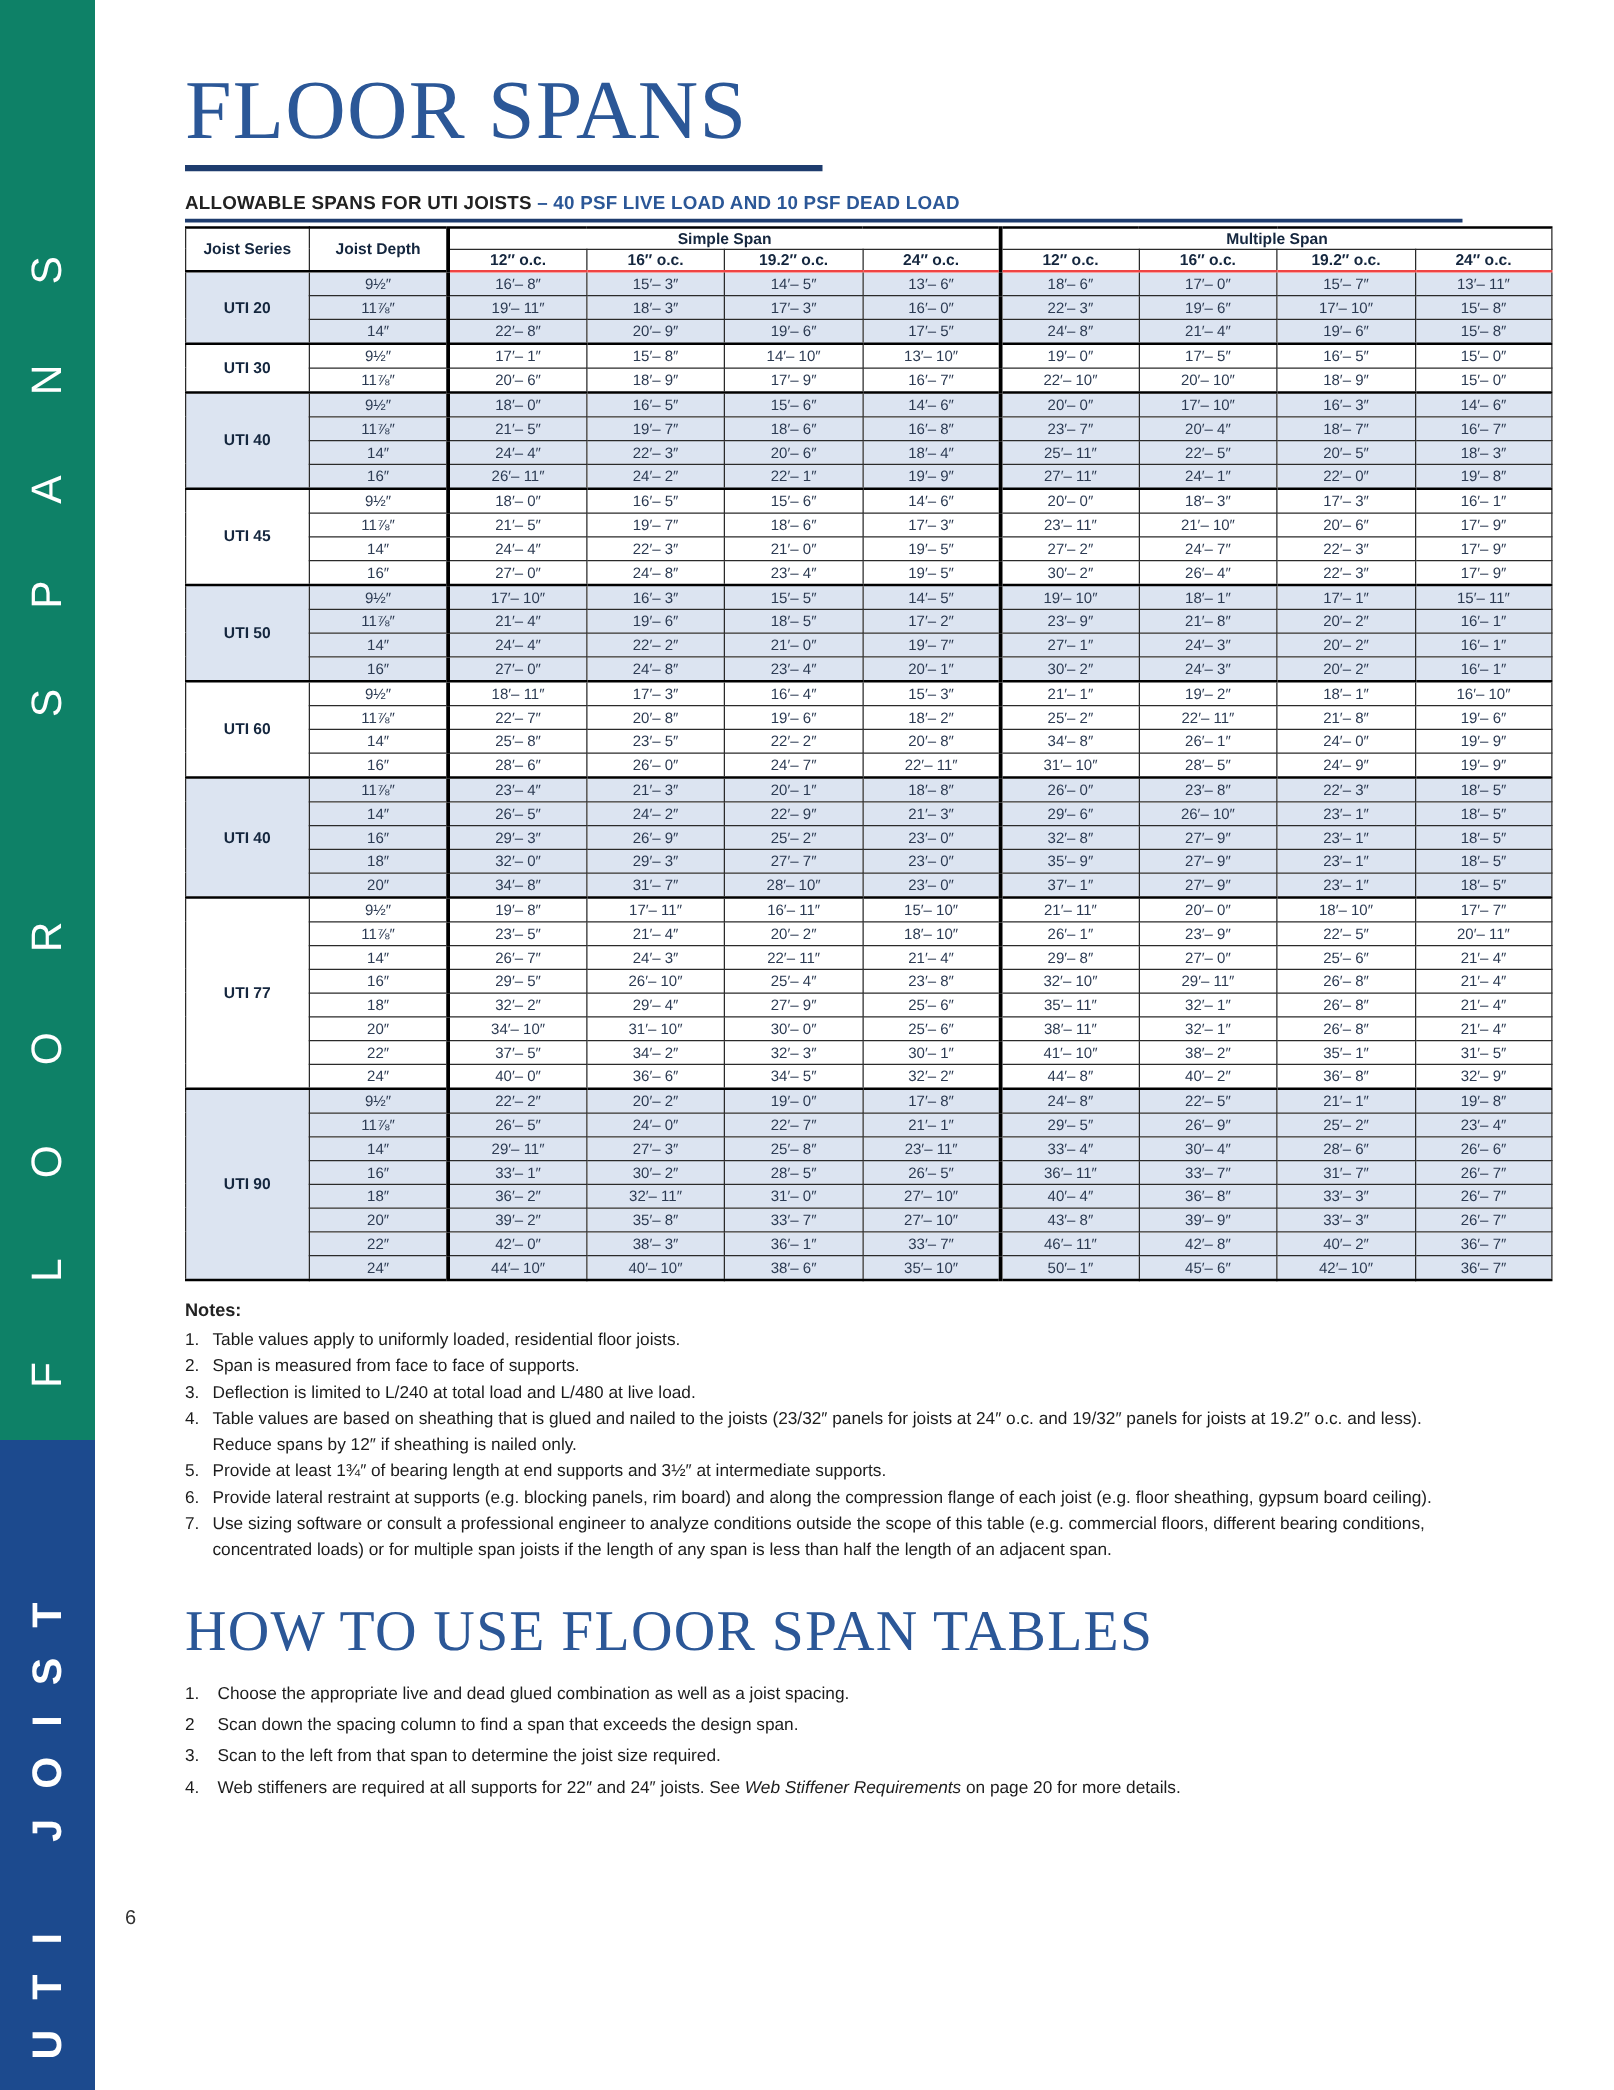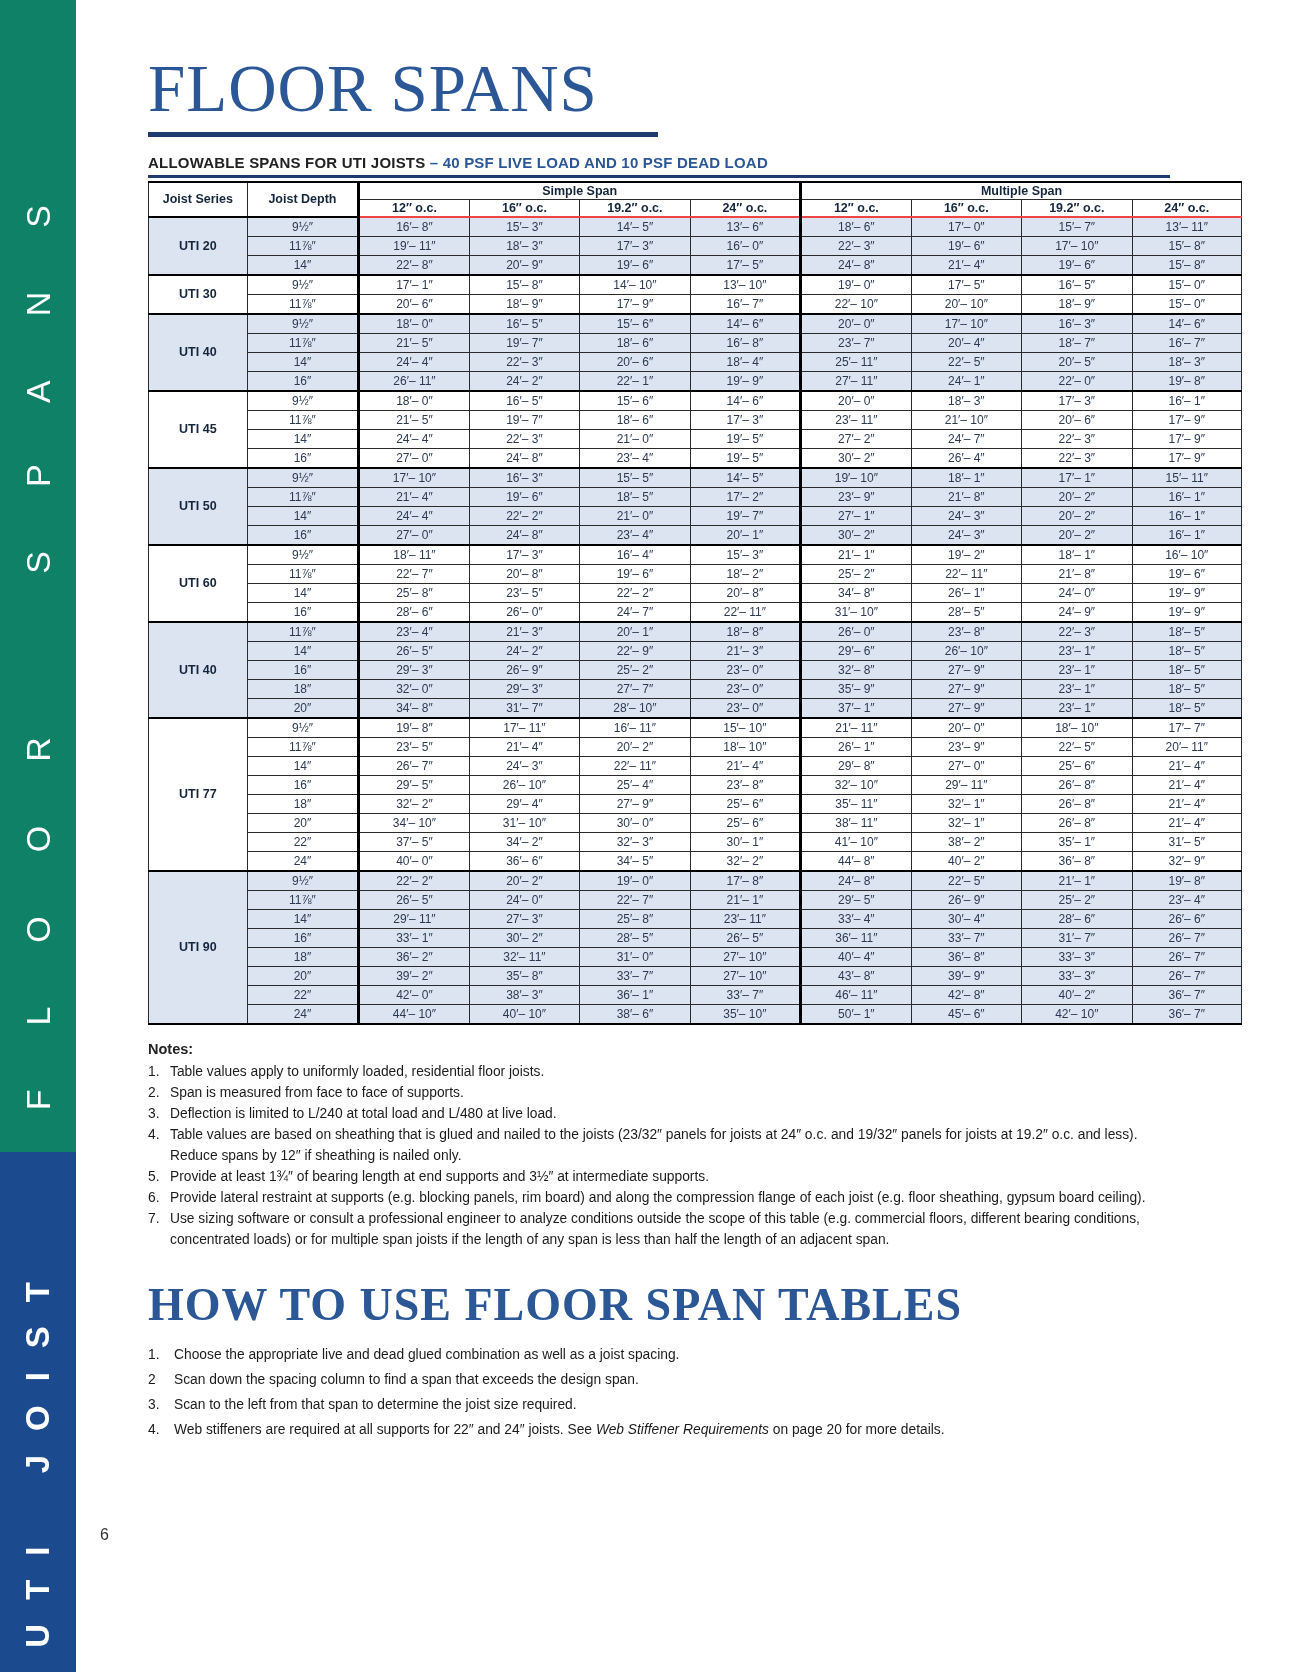--- a/index.html
+++ b/index.html
@@ -45,21 +45,21 @@
   tr.group-start td{border-top:2px solid #000;}
   
   .notes{margin-top:11px;width:1040px;}
   .notes-heading{font-size:14.5px;font-weight:700;margin-bottom:4px;margin-top:16px;}
   ol.plain{list-style:none;margin:0;padding:0;}
   ol.plain li{display:flex;font-size:13.8px;line-height:21px;color:#1c1c1c;}
   ol.plain li .num{flex:0 0 22px;}
   ol.plain li .txt{flex:1;}
   
   h2{
-    margin:30px 0 0 0;font-family:"Liberation Serif",serif;font-weight:700;
+    margin:30px 0 0 0;font-family:"Liberation Serif",serif;font-weight:400;
     font-size:46px;line-height:1.1;letter-spacing:1px;
   }
   #howto-list{margin-top:14px;width:1040px;}
   #howto-list li{margin-bottom:4px;}
   #howto-list li .num{flex:0 0 26px;}
   .it{font-style:italic;}
 </style>
 </head>
 <body>
 

